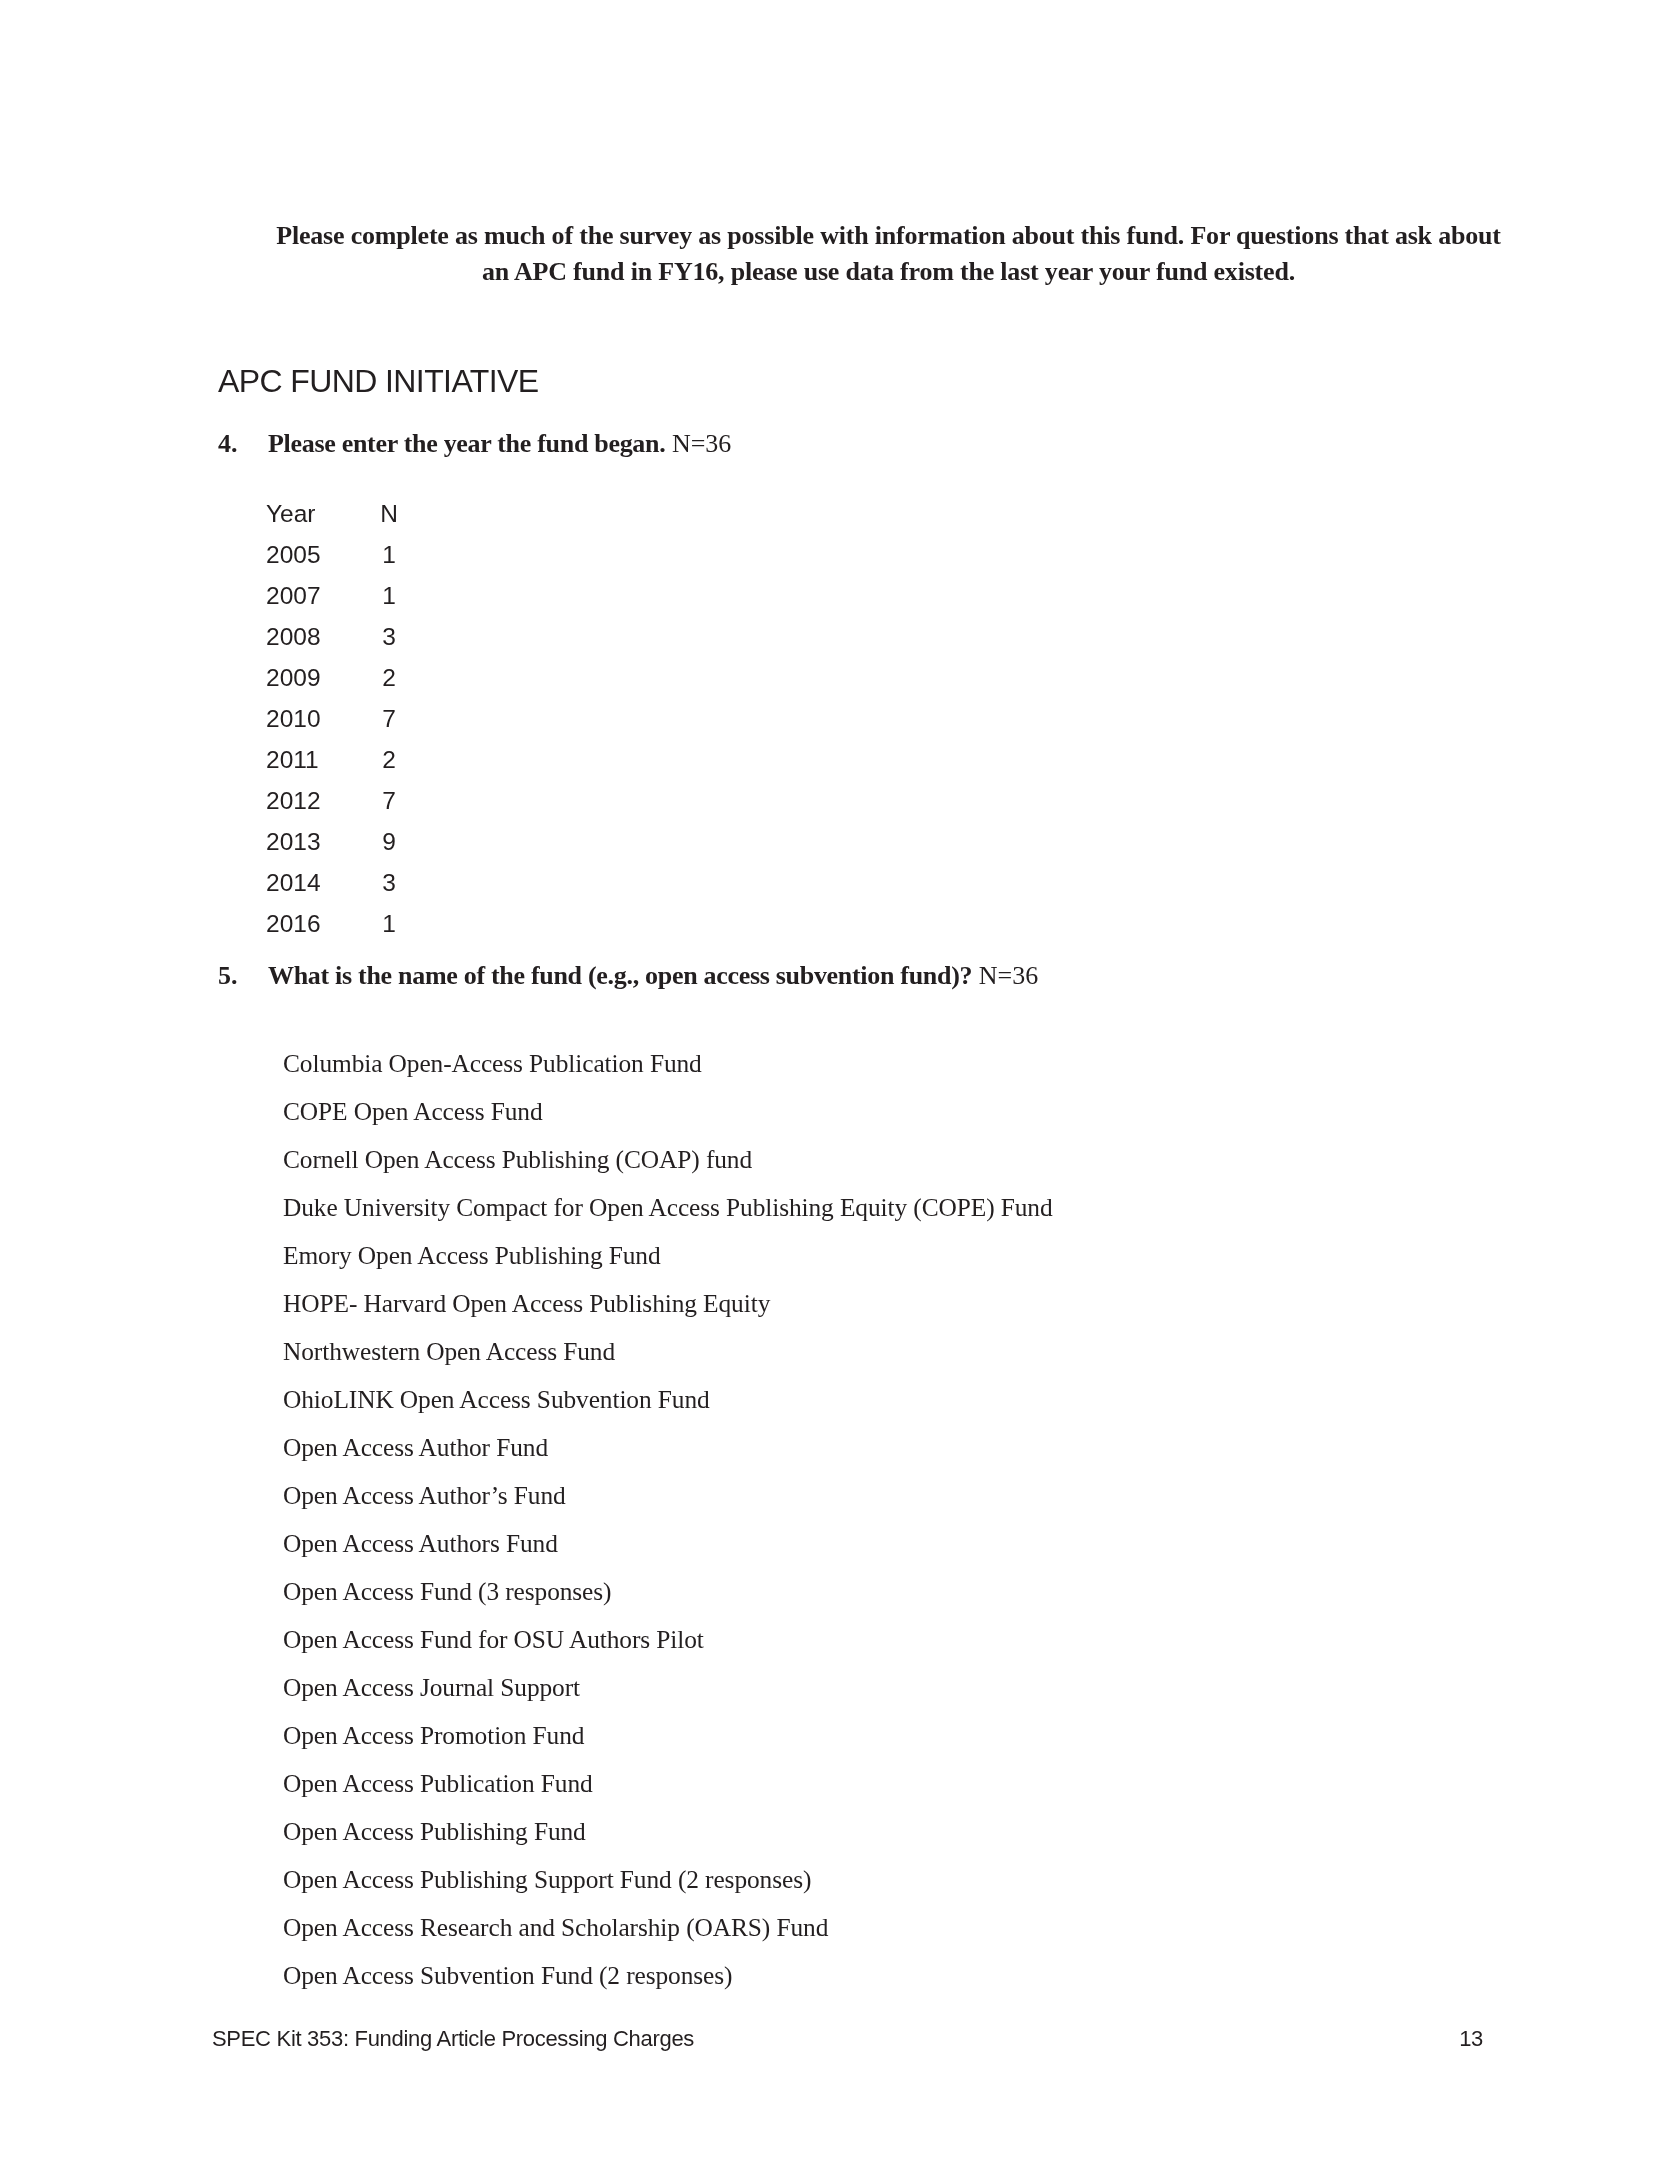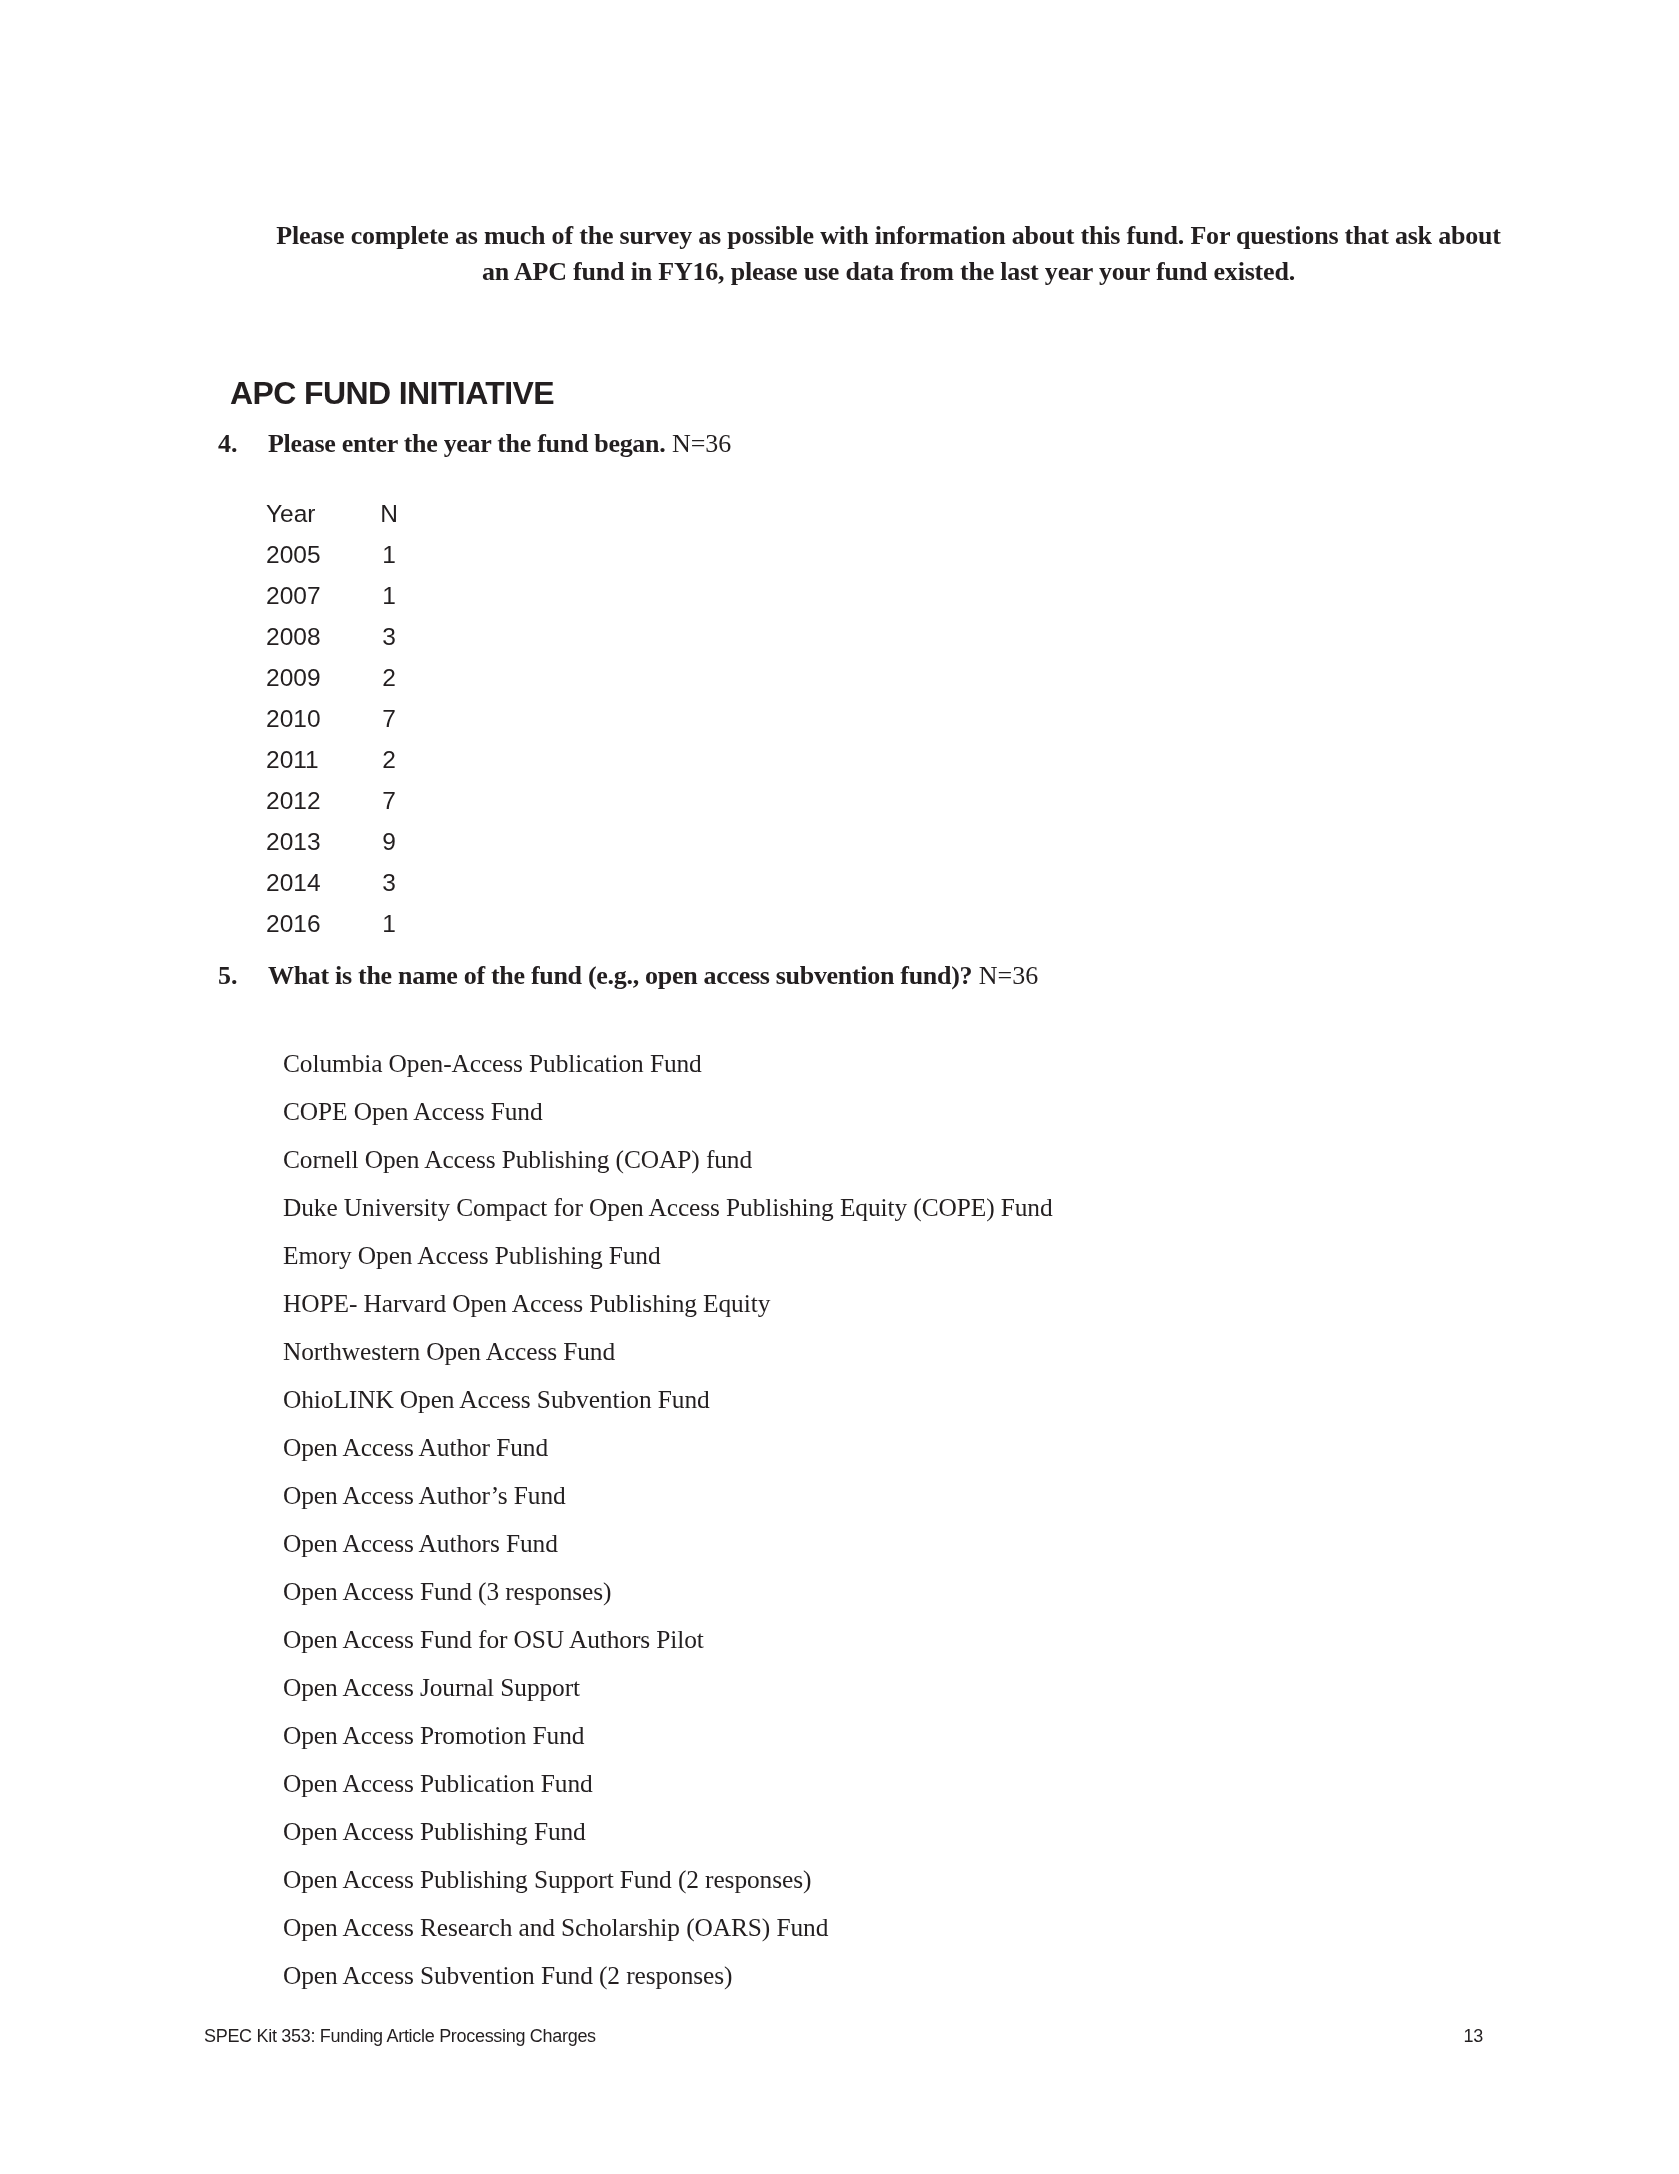--- a/index.html
+++ b/index.html
@@ -8,39 +8,39 @@
   .sans { font-family: "Liberation Sans", "DejaVu Sans", sans-serif; }
 
   .intro {
     position: absolute; left: 267px; top: 218px; width: 1243px;
     font-size: 26px; line-height: 36px; font-weight: bold; letter-spacing: -0.2px;
   }
   .intro p { margin: 0; text-align: center; }
 
   .section-heading {
     position: absolute; left: 218px; top: 363px;
-    font-size: 32px; font-weight: bold; letter-spacing: -0.6px; margin: 12px;
+    font-size: 32px; font-weight: normal; letter-spacing: -0.6px; margin: 0;
   }
 
   .question { position: absolute; left: 218px; font-size: 26px; line-height: 32px; white-space: nowrap; }
   .question .qnum { position: absolute; left: 0; font-weight: bold; }
   .question .qtext { position: absolute; left: 50px; }
   .question .qtext b { font-weight: bold; letter-spacing: -0.3px; }
   .q4 { top: 428px; }
   .q5 { top: 960px; }
 
   .year-table { position: absolute; left: 266px; top: 493px; border-collapse: collapse; font-size: 24.5px; }
   .year-table td, .year-table th { padding: 0; height: 41px; line-height: 41px; font-weight: normal; text-align: left; vertical-align: middle; }
   .year-table .col-year { width: 109px; margin-left: 20px; }
   .year-table .col-n { width: 28px; text-align: center; }
 
   .fund-list { position: absolute; left: 268px; top: 1024px; margin: 15px; padding: 0; list-style: none; font-size: 25.4px; }
   .fund-list li { height: 48px; line-height: 48px; white-space: nowrap; letter-spacing: -0.1px; }
 
-  .footer { position: absolute; left: 204px; right: 197px; top: 2026px; font-size: 18px; display: flex; justify-content: space-between; letter-spacing: -0.3px; }
+  .footer { position: absolute; left: 212px; right: 197px; top: 2026px; font-size: 22px; display: flex; justify-content: space-between; letter-spacing: -0.3px; }
 </style>
 </head>
 <body>
 
 <div class="intro serif">
   <p>Please complete as much of the survey as possible with information about this fund. For questions that ask about an APC fund in FY16, please use data from the last year your fund existed.</p>
 </div>
 
 <h2 class="section-heading sans">APC FUND INITIATIVE</h2>
 

